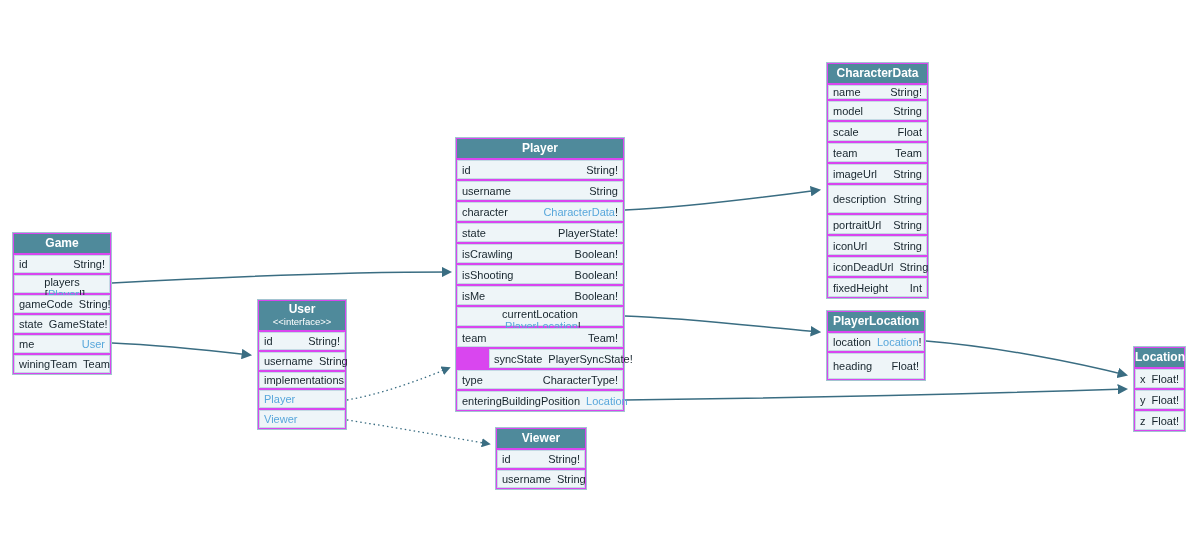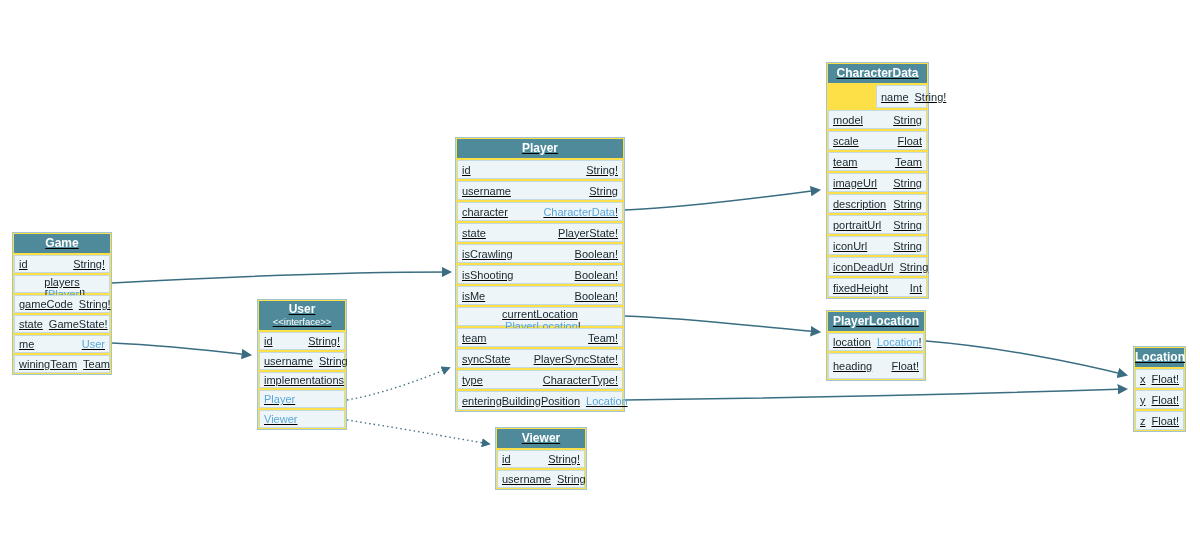--- a/index.html
+++ b/index.html
@@ -12,24 +12,23 @@
     overflow: hidden;
   }
   #edges {
     position: absolute;
     left: 0; top: 0;
     pointer-events: none;
   }
   .table {
     position: absolute;
     box-sizing: border-box;
-    background: #fde047;
+    background: #d946ef;
     border: 1px solid var(--table-border, #a2c4d0);
     padding: 1px;
-    text-decoration: underline;
   }
   .thead {
     background: var(--header-bg, #4f8a9b);
     color: var(--header-text, #ffffff);
     text-align: center;
     display: flex;
     flex-direction: column;
     justify-content: center;
     cursor: pointer;
   }
@@ -174,21 +173,21 @@
           <span class="ftype"><span>Boolean!</span></span>
         </div>
         <div class="row" style="height: 19px; flex-direction: column;">
           <span class="fname">currentLocation</span>
           <span class="ftype"><span class="link">PlayerLocation</span><span>!</span></span>
         </div>
         <div class="row" style="height: 19px;">
           <span class="fname">team</span>
           <span class="ftype"><span>Team!</span></span>
         </div>
-        <div class="row" style="height: 19px;">
+        <div class="row" style="height: 19px; margin-left: 32px;">
           <span class="fname">syncState</span>
           <span class="ftype"><span>PlayerSyncState!</span></span>
         </div>
         <div class="row" style="height: 19px;">
           <span class="fname">type</span>
           <span class="ftype"><span>CharacterType!</span></span>
         </div>
         <div class="row" style="height: 19px;">
           <span class="fname">enteringBuildingPosition</span>
           <span class="ftype"><span class="link">Location</span></span>
@@ -208,41 +207,41 @@
           <span class="fname">username</span>
           <span class="ftype"><span>String</span></span>
         </div>
       </div>
     </div>
     <div class="table" style="left: 826px; top: 62px; width: 103px;">
       <div class="thead" style="height: 19px;">
         <div class="title">CharacterData</div>
       </div>
       <div class="rows">
-        <div class="row" style="height: 23px; margin-left: 48px;">
+        <div class="row" style="height: 14px;">
           <span class="fname">name</span>
           <span class="ftype"><span>String!</span></span>
         </div>
         <div class="row" style="height: 19px;">
           <span class="fname">model</span>
           <span class="ftype"><span>String</span></span>
         </div>
         <div class="row" style="height: 19px;">
           <span class="fname">scale</span>
           <span class="ftype"><span>Float</span></span>
         </div>
         <div class="row" style="height: 19px;">
           <span class="fname">team</span>
           <span class="ftype"><span>Team</span></span>
         </div>
         <div class="row" style="height: 19px;">
           <span class="fname">imageUrl</span>
           <span class="ftype"><span>String</span></span>
         </div>
-        <div class="row" style="height: 19px;">
+        <div class="row" style="height: 28px;">
           <span class="fname">description</span>
           <span class="ftype"><span>String</span></span>
         </div>
         <div class="row" style="height: 19px;">
           <span class="fname">portraitUrl</span>
           <span class="ftype"><span>String</span></span>
         </div>
         <div class="row" style="height: 19px;">
           <span class="fname">iconUrl</span>
           <span class="ftype"><span>String</span></span>

